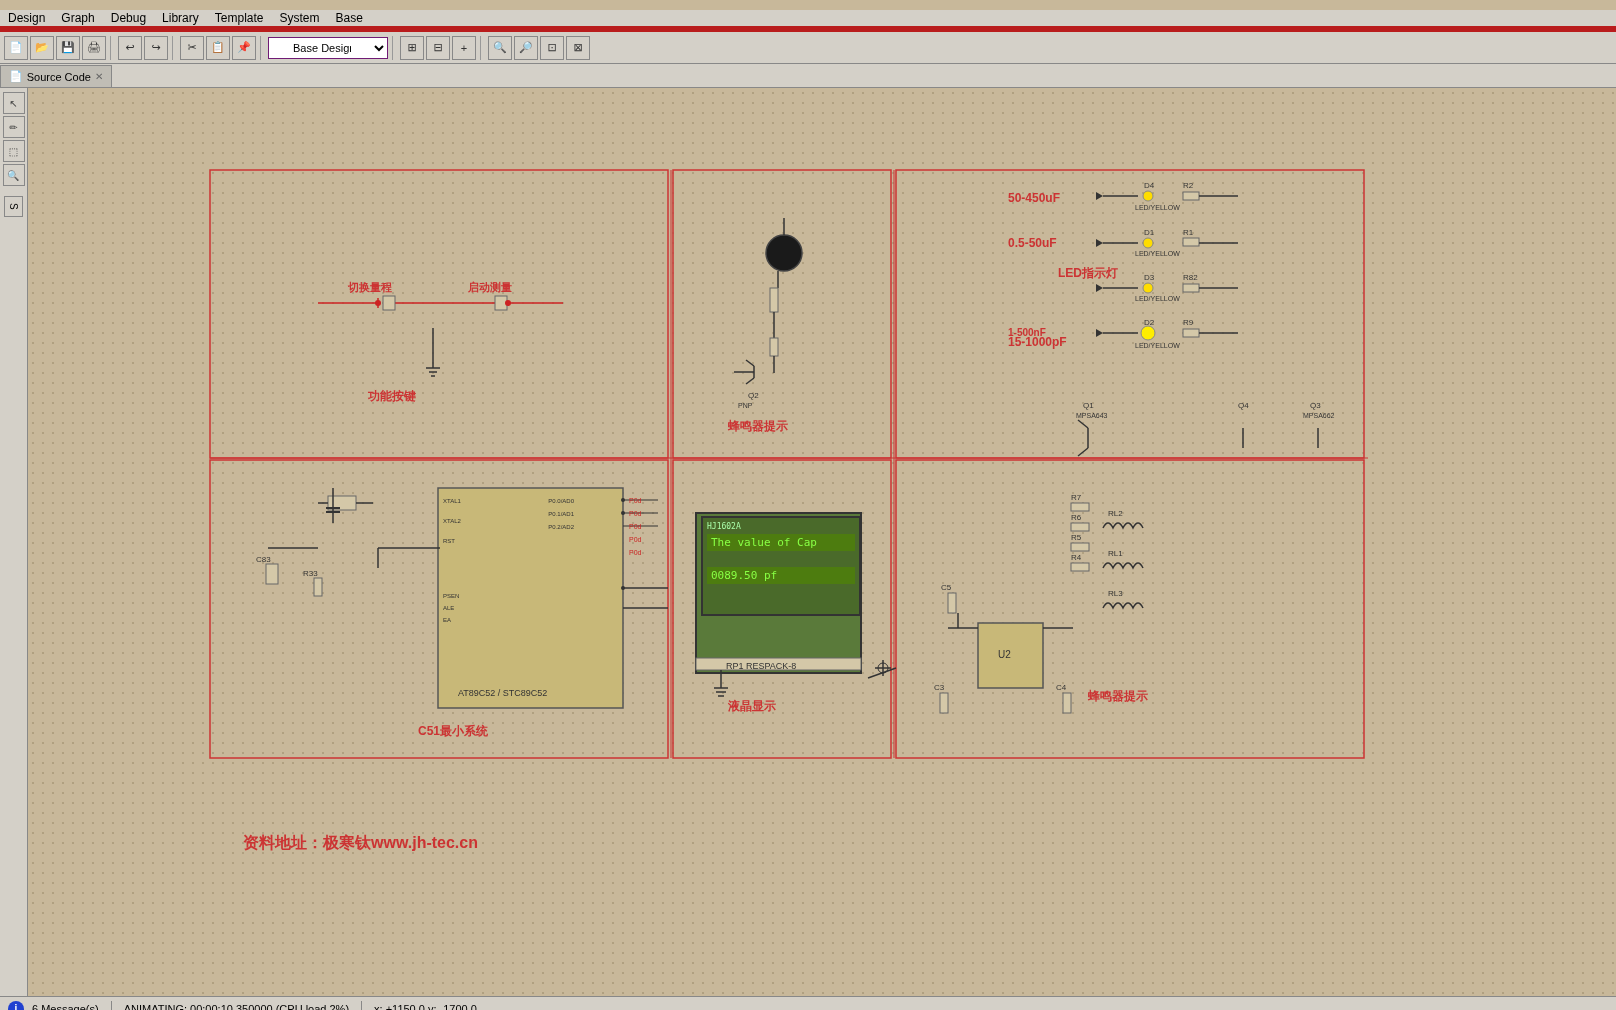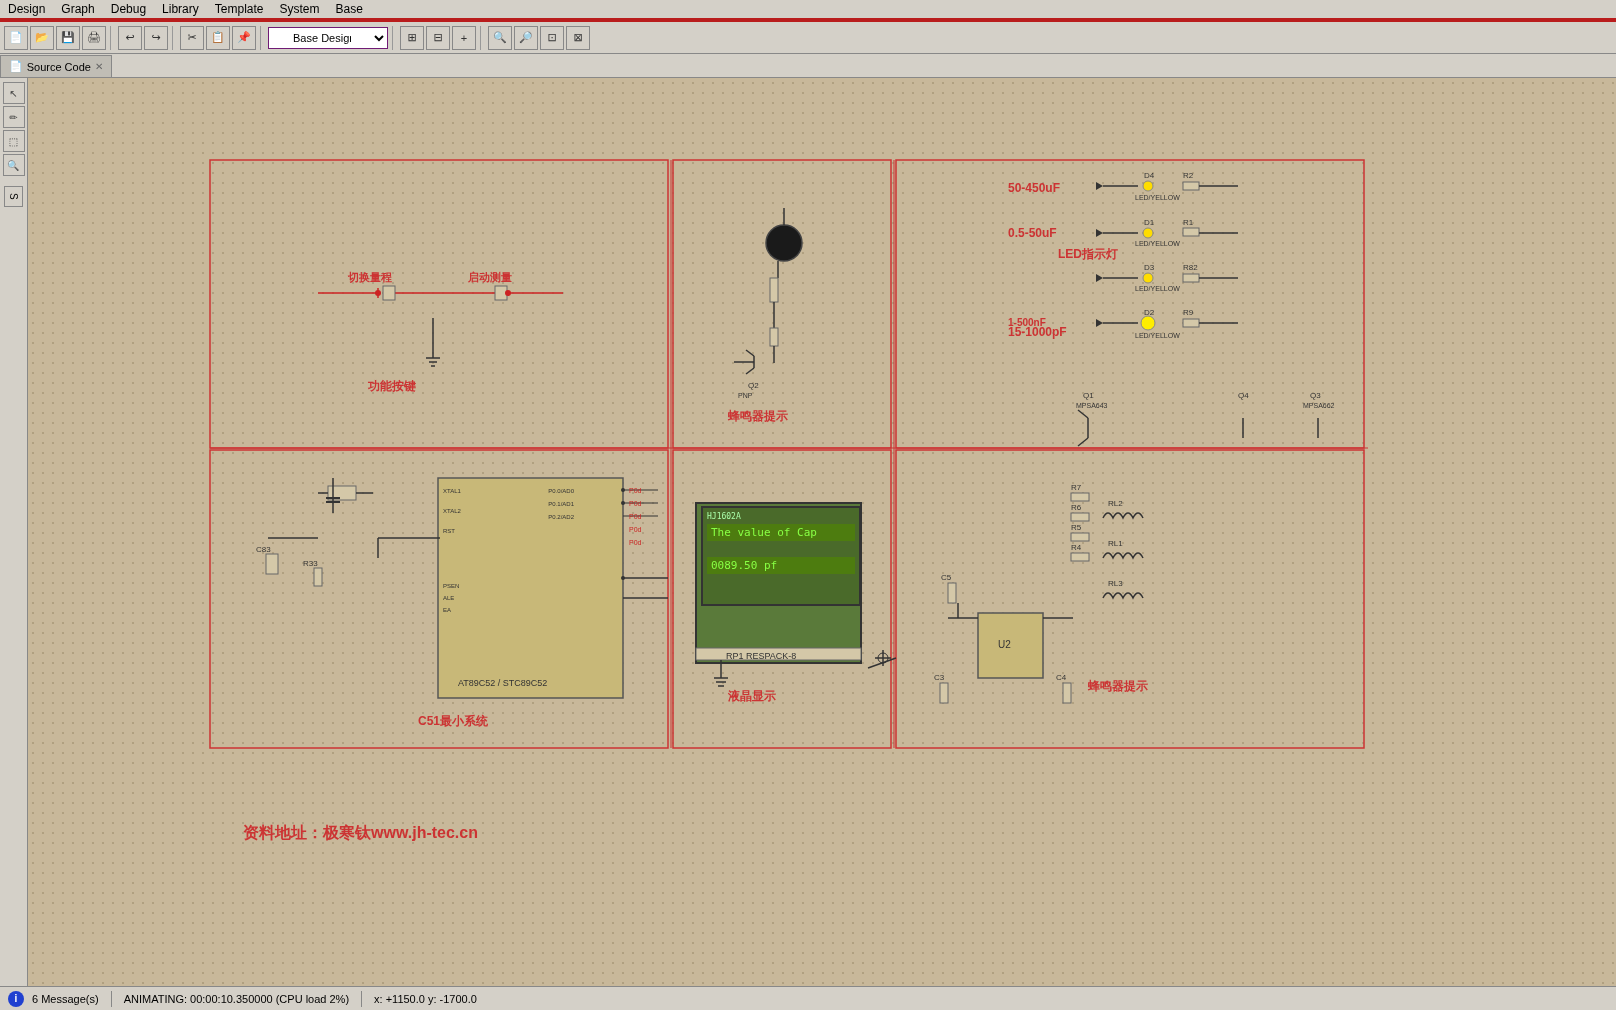--- a/index.html
+++ b/index.html
@@ -5,21 +5,22 @@
     * { margin: 0; padding: 0; box-sizing: border-box; }
     body { width: 1616px; height: 1010px; overflow: hidden; font-family: 'Arial', sans-serif; font-size: 12px; background: #c8b89a; }
 
     
     #menubar {
       width: 100%;
       height: 22px;
       background: #d4d0c8;
       display: flex;
       align-items: center;
-      border-bottom: 4px solid #b91c1c;
+      border-bottom: 6px solid #b91c1c;
+      margin-top: 10px;
     }
     .menu-item {
       padding: 2px 8px;
       cursor: pointer;
       font-size: 12px;
       color: #000;
     }
 
     
     #toolbar {
@@ -461,21 +462,21 @@
       <text x="601" y="454" font-size="7" fill="#cc2222">P0d</text>
       <text x="601" y="467" font-size="7" fill="#cc2222">P0d</text>
 
       <circle cx="595" cy="412" r="2" fill="#333"></circle>
       <circle cx="595" cy="425" r="2" fill="#333"></circle>
       <circle cx="595" cy="500" r="2" fill="#333"></circle>
     </svg>
 
     <div class="anno-text" style="left:340px; top:300px;">功能按键</div>
     <div class="anno-text" style="left:700px; top:330px;">蜂鸣器提示</div>
-    <div class="anno-text" style="left:1030px; top:168px;">LED指示灯</div>
+    <div class="anno-text" style="left:1030px; top:177px;">LED指示灯</div>
     <div class="anno-text" style="left:390px; top:635px;">C51最小系统</div>
     <div class="anno-text" style="left:700px; top:610px;">液晶显示</div>
     <div class="anno-text" style="left:1060px; top:600px;">蜂鸣器提示</div>
 
     <div class="anno-text" style="left:320px; top:192px; font-size:11px;">切换量程</div>
     <div class="anno-text" style="left:440px; top:192px; font-size:11px;">启动测量</div>
 
     <div class="anno-text" style="left:980px; top:103px; font-size:12px;">50-450uF</div>
     <div class="anno-text" style="left:980px; top:148px; font-size:12px;">0.5-50uF</div>
     <div class="anno-text" style="left:980px; top:194px; font-size:10px;margin-top:45px;">1-500nF</div>

